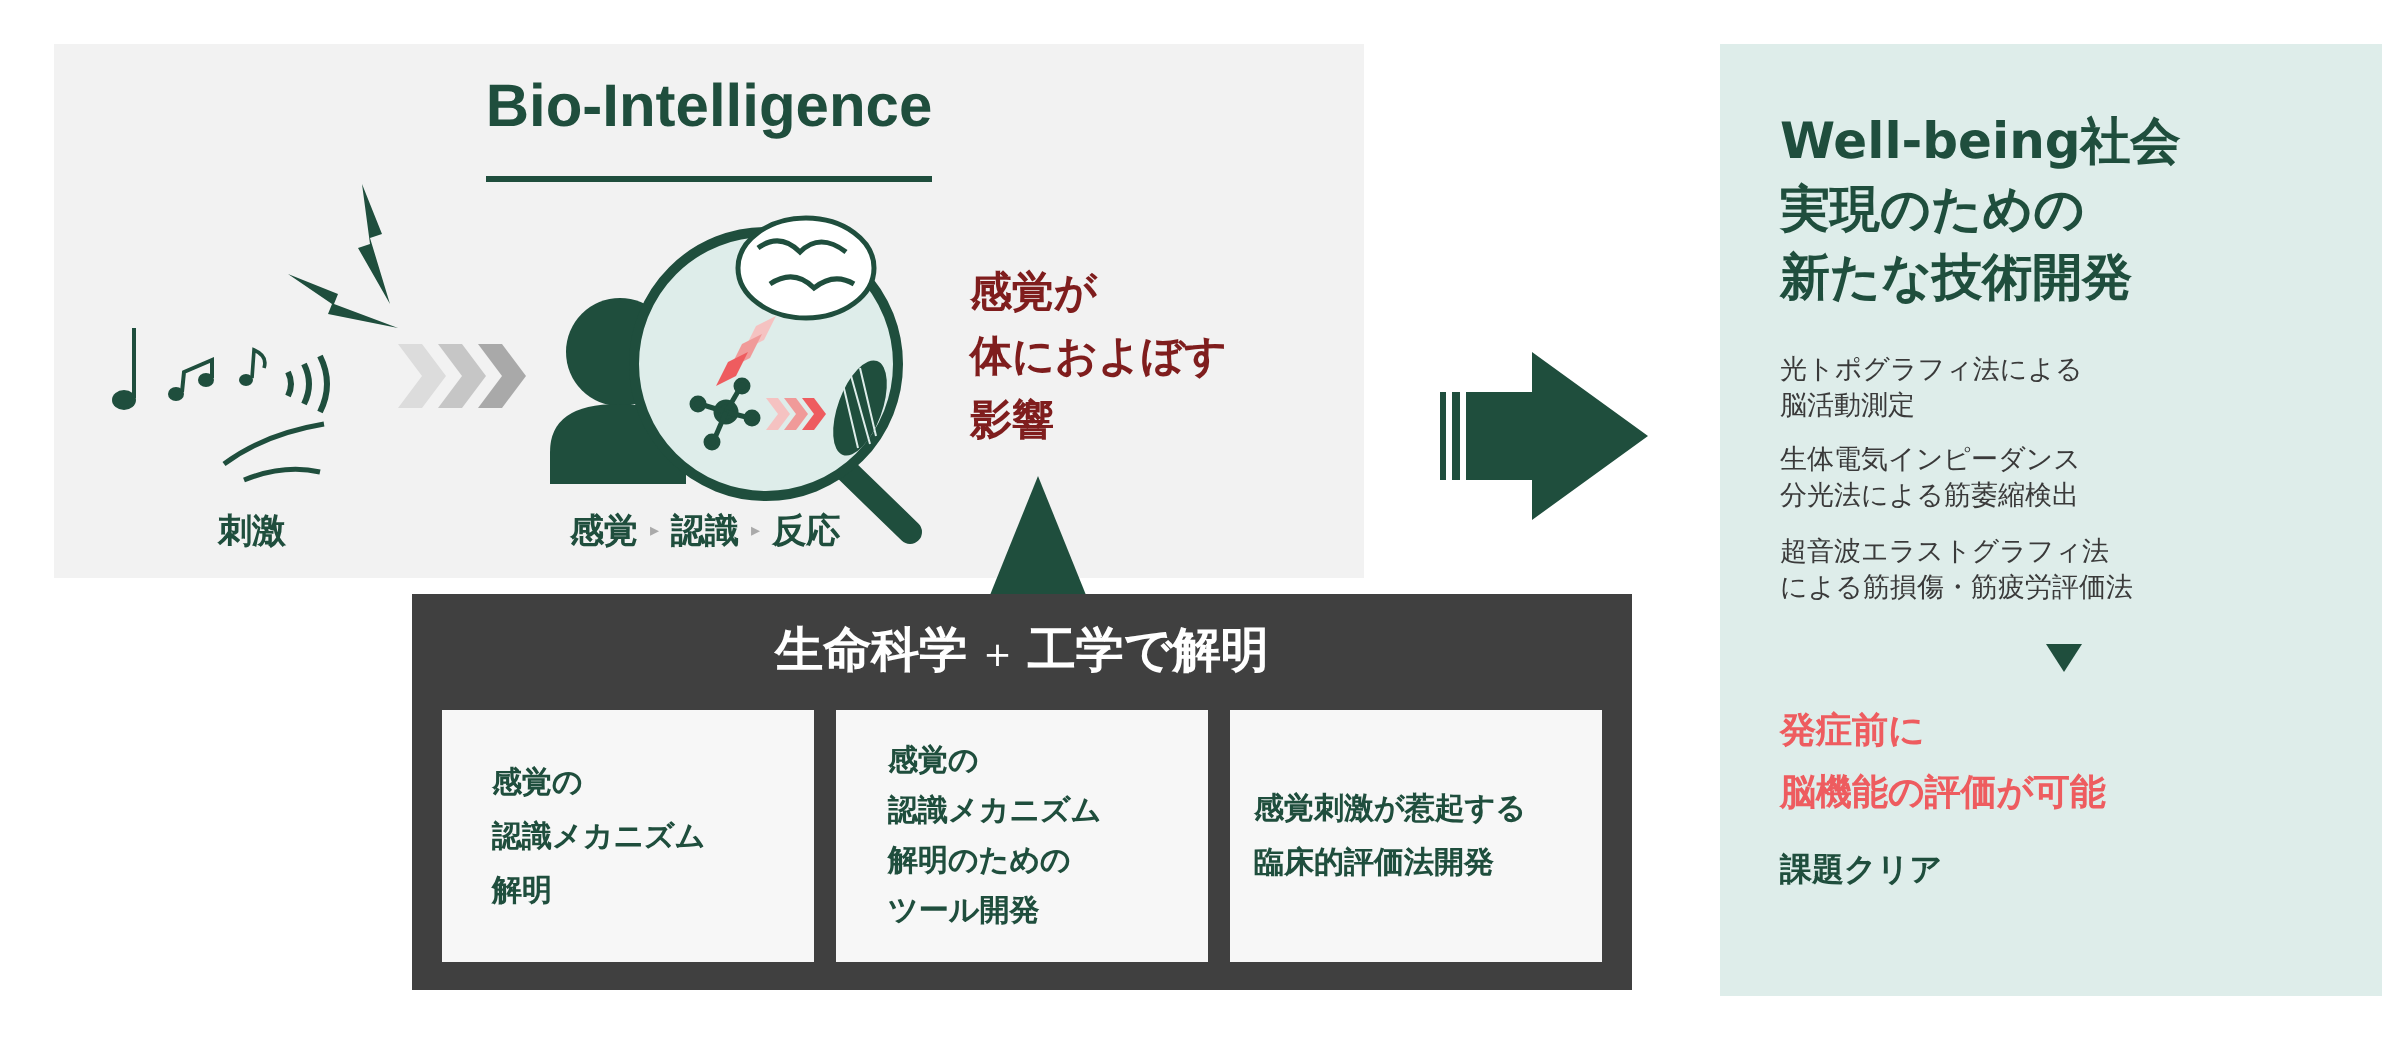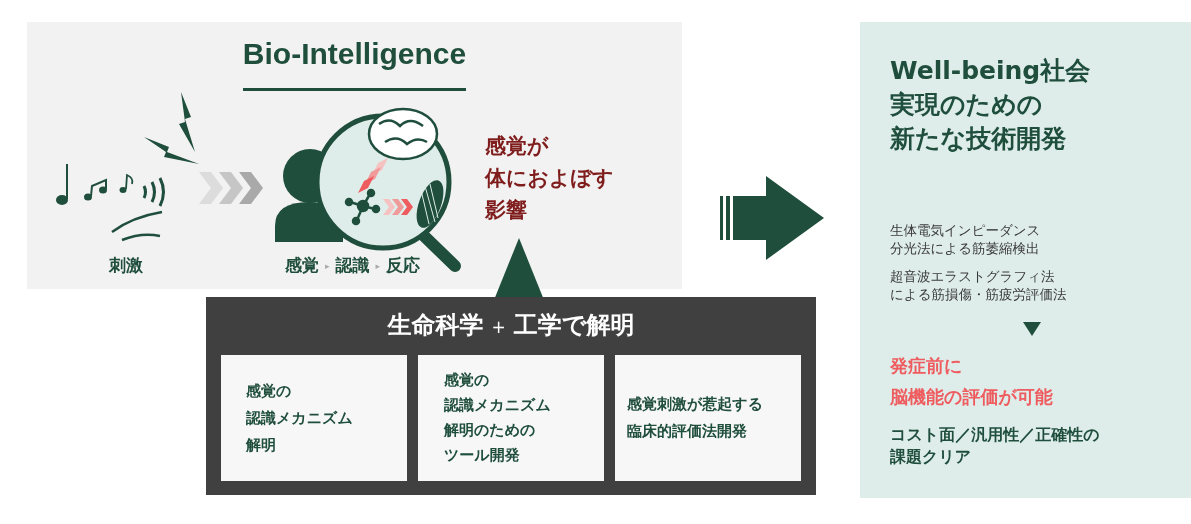--- a/index.html
+++ b/index.html
@@ -151,30 +151,33 @@
   <rect x="8" y="20" width="4" height="44" fill="#1f4e3d"></rect>
   <polygon points="15,20 48,20 48,0 106,42 48,84 48,64 15,64" fill="#1f4e3d"></polygon>
 </svg>
 
 <div id="right-panel" class="abs">
   <div id="right-title" class="abs">
     <div>Well-being社会</div>
     <div>実現のための</div>
     <div>新たな技術開発</div>
   </div>
+  <div class="abs method" style="top:154px">
+    <div>光トポグラフィ法による</div>
+    <div>脳活動測定</div>
+  </div>
   <div class="abs method" style="top:199px">
     <div>生体電気インピーダンス</div>
     <div>分光法による筋萎縮検出</div>
   </div>
   <div class="abs method" style="top:245px">
     <div>超音波エラストグラフィ法</div>
     <div>による筋損傷・筋疲労評価法</div>
   </div>
   <div id="down-tri" class="abs"></div>
   <div id="result" class="abs">
     <div>発症前に</div>
     <div>脳機能の評価が可能</div>
   </div>
   <div id="clear" class="abs">
-    <div>コスト面／汎用性／正確性の</div>
     <div>課題クリア</div>
   </div>
 </div>
 
 </body></html>

